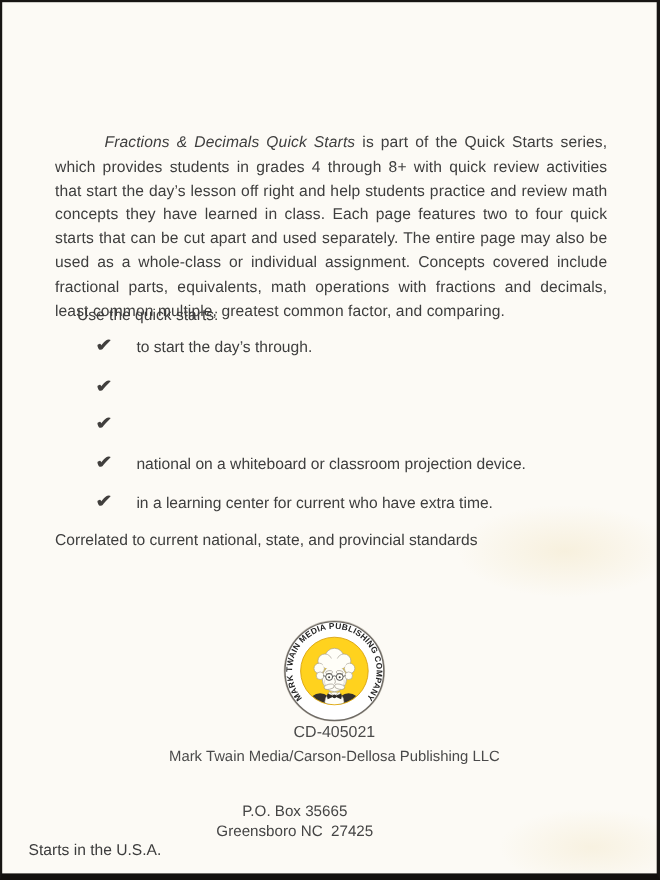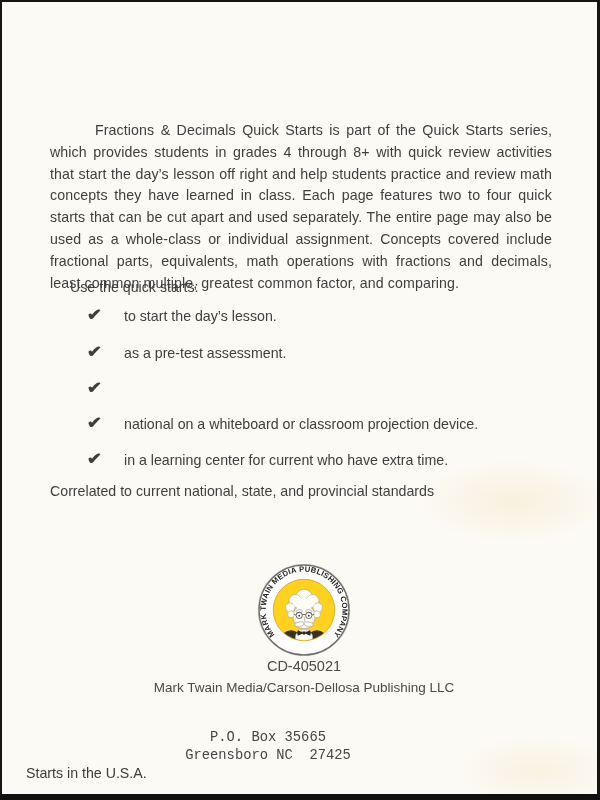--- a/index.html
+++ b/index.html
@@ -24,21 +24,21 @@
   .intro {
     position: absolute;
     left: 48px; top: 118px; width: 502px;
     margin: 0;
     font-size: 14.2px;
     line-height: 21.8px;
     text-align: justify;
     text-indent: 45px;
     letter-spacing: 0.1px;
   }
-  .intro .book-title { }
+  .intro .book-title { font-style: italic; }
   .list-intro {
     position: absolute;
     left: 48px; top: 277px;
     font-size: 14.2px;
     margin-left: 20px;
   }
   .bullets {
     position: absolute;
     left: 86px; top: 306px; width: 470px;
     margin: 0; padding: 0;
@@ -88,21 +88,20 @@
   }
   .address {
     position: absolute;
     left: 266px; top: 727px;
     transform: translateX(-50%);
     text-align: center;
     font-size: 13.8px;
     line-height: 17.6px;
     color: #454545;
     white-space: nowrap;
-    font-family: Liberation Mono, monospace;
   }
   .printed {
     position: absolute;
     left: 24px; top: 763px;
     font-size: 14.2px;
     color: #3c3c3c;
   }
   .ring-text {
     font-family: "Liberation Sans", sans-serif;
     font-weight: bold;
@@ -116,25 +115,24 @@
 
 <div class="page">
 
   <p class="intro"><span class="book-title">Fractions &amp; Decimals Quick Starts</span><span> is part of the Quick Starts series, which provides students in grades 4 through 8+ with quick review activities that start the day’s lesson off right and help students practice and review math concepts they have learned in class. Each page features two to four quick starts that can be cut apart and used separately. The entire page may also be used as a whole-class or individual assignment. Concepts covered include fractional parts, equivalents, math operations with fractions and decimals, least common multiple, greatest common factor, and comparing.</span></p>
 
   <div class="list-intro">Use the quick starts:</div>
 
   <ul class="bullets">
     <li class="bullet">
       <span class="check">✔</span>
-      <span>to start the day’s lesson.</span>
-    </li>
-    <li class="bullet">
-      <span class="check">✔</span>
-      <span>as a pre-test assessment.</span>
+      <span>to start the day’s through.</span>
+    </li>
+    <li class="bullet">
+      <span class="check">✔</span>
     </li>
     <li class="bullet">
       <span class="check">✔</span>
     </li>
     <li class="bullet">
       <span class="check">✔</span>
       <span>national on a whiteboard or classroom projection device.</span>
     </li>
     <li class="bullet">
       <span class="check">✔</span>

